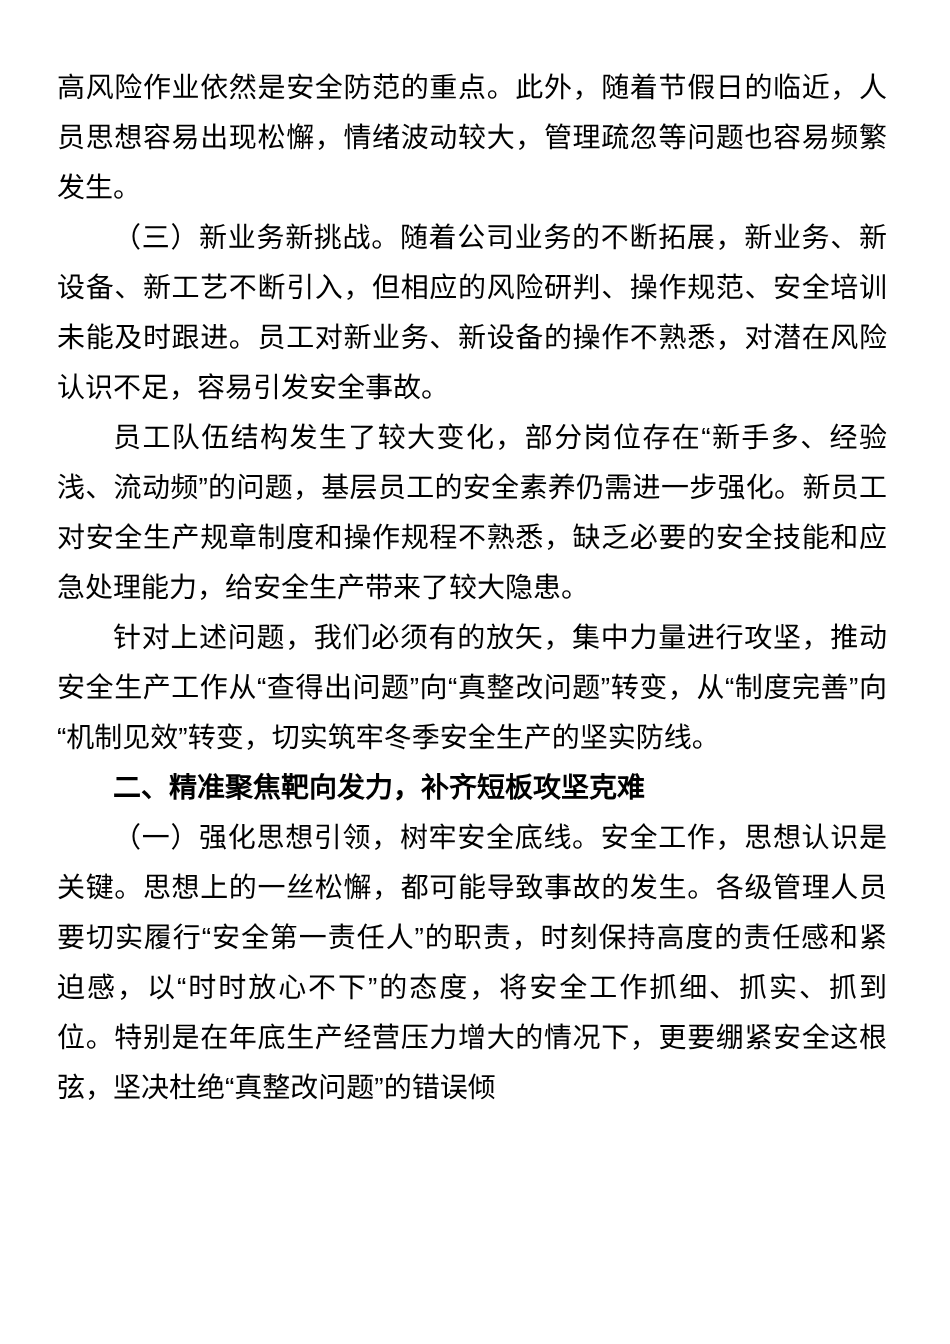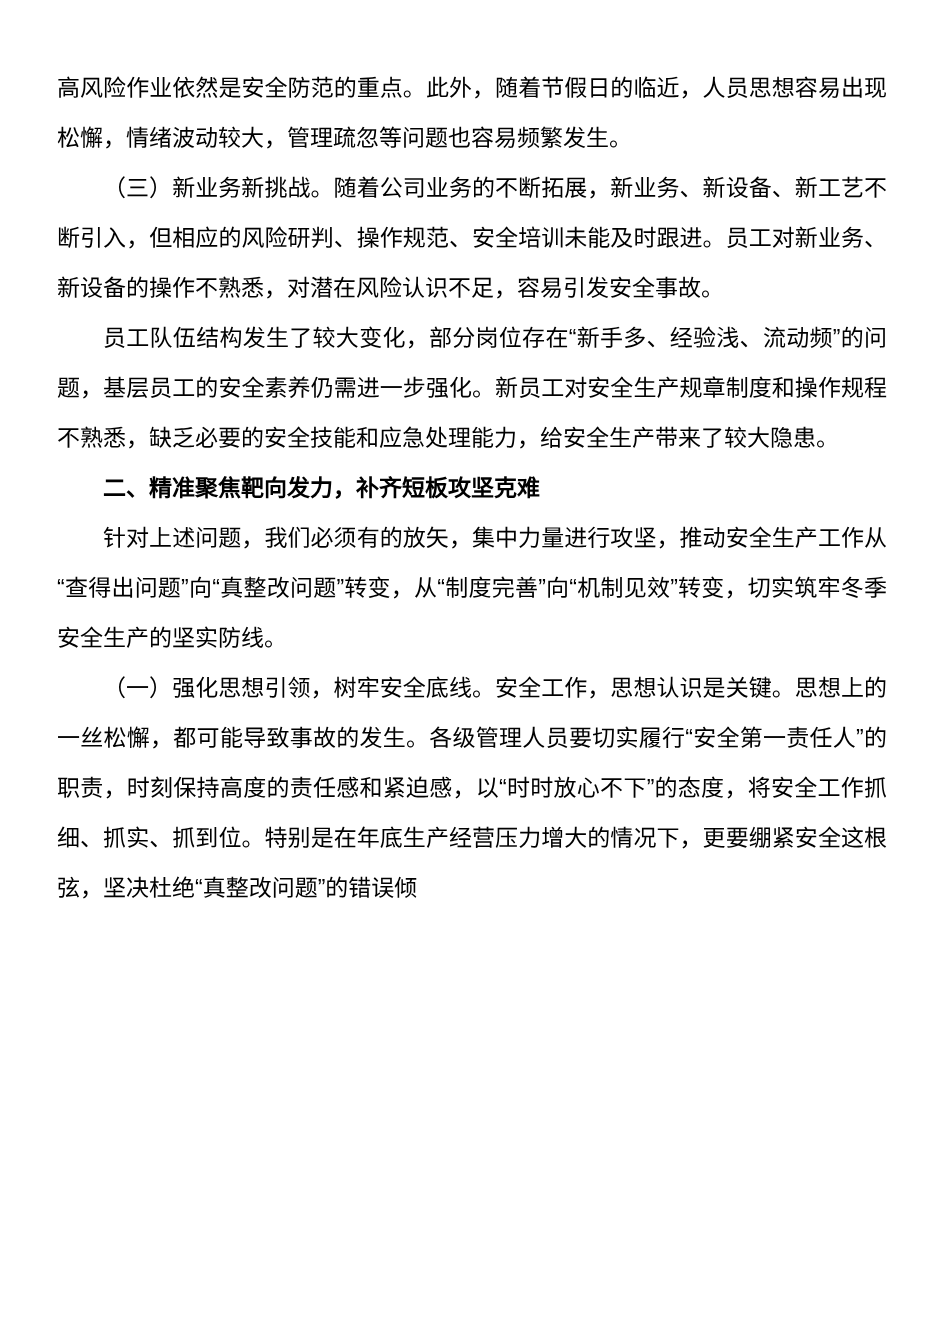--- a/index.html
+++ b/index.html
@@ -15,21 +15,21 @@
     background: #ffffff;
     overflow: hidden;
     font-family: "Liberation Sans", "DejaVu Sans", sans-serif;
   }
   .content {
     position: absolute;
     top: 63px;
     left: 57px;
     width: 830px;
     color: #000000;
-    font-size: 23px;
+    font-size: 28px;
     line-height: 50px;
     text-align: justify;
     letter-spacing: 0;
   }
   .content p {
     margin: 0;
     padding: 0;
     word-break: break-all;
   }
   .content p.indent {
@@ -40,17 +40,17 @@
   }
 </style>
 </head>
 <body>
 
 <div class="page">
   <div class="content">
     <p>高风险作业依然是安全防范的重点。此外，随着节假日的临近，人员思想容易出现松懈，情绪波动较大，管理疏忽等问题也容易频繁发生。</p>
     <p class="indent">（三）新业务新挑战。随着公司业务的不断拓展，新业务、新设备、新工艺不断引入，但相应的风险研判、操作规范、安全培训未能及时跟进。员工对新业务、新设备的操作不熟悉，对潜在风险认识不足，容易引发安全事故。</p>
     <p class="indent">员工队伍结构发生了较大变化，部分岗位存在“新手多、经验浅、流动频”的问题，基层员工的安全素养仍需进一步强化。新员工对安全生产规章制度和操作规程不熟悉，缺乏必要的安全技能和应急处理能力，给安全生产带来了较大隐患。</p>
+    <p class="indent">针对上述问题，我们必须有的放矢，集中力量进行攻坚，推动安全生产工作从“查得出问题”向“真整改问题”转变，从“制度完善”向“机制见效”转变，切实筑牢冬季安全生产的坚实防线。</p>
     <p class="indent bold-heading">二、精准聚焦靶向发力，补齐短板攻坚克难</p>
-    <p class="indent">针对上述问题，我们必须有的放矢，集中力量进行攻坚，推动安全生产工作从“查得出问题”向“真整改问题”转变，从“制度完善”向“机制见效”转变，切实筑牢冬季安全生产的坚实防线。</p>
     <p class="indent">（一）强化思想引领，树牢安全底线。安全工作，思想认识是关键。思想上的一丝松懈，都可能导致事故的发生。各级管理人员要切实履行“安全第一责任人”的职责，时刻保持高度的责任感和紧迫感，以“时时放心不下”的态度，将安全工作抓细、抓实、抓到位。特别是在年底生产经营压力增大的情况下，更要绷紧安全这根弦，坚决杜绝“真整改问题”的错误倾</p>
   </div>
 </div>
 
 </body></html>

